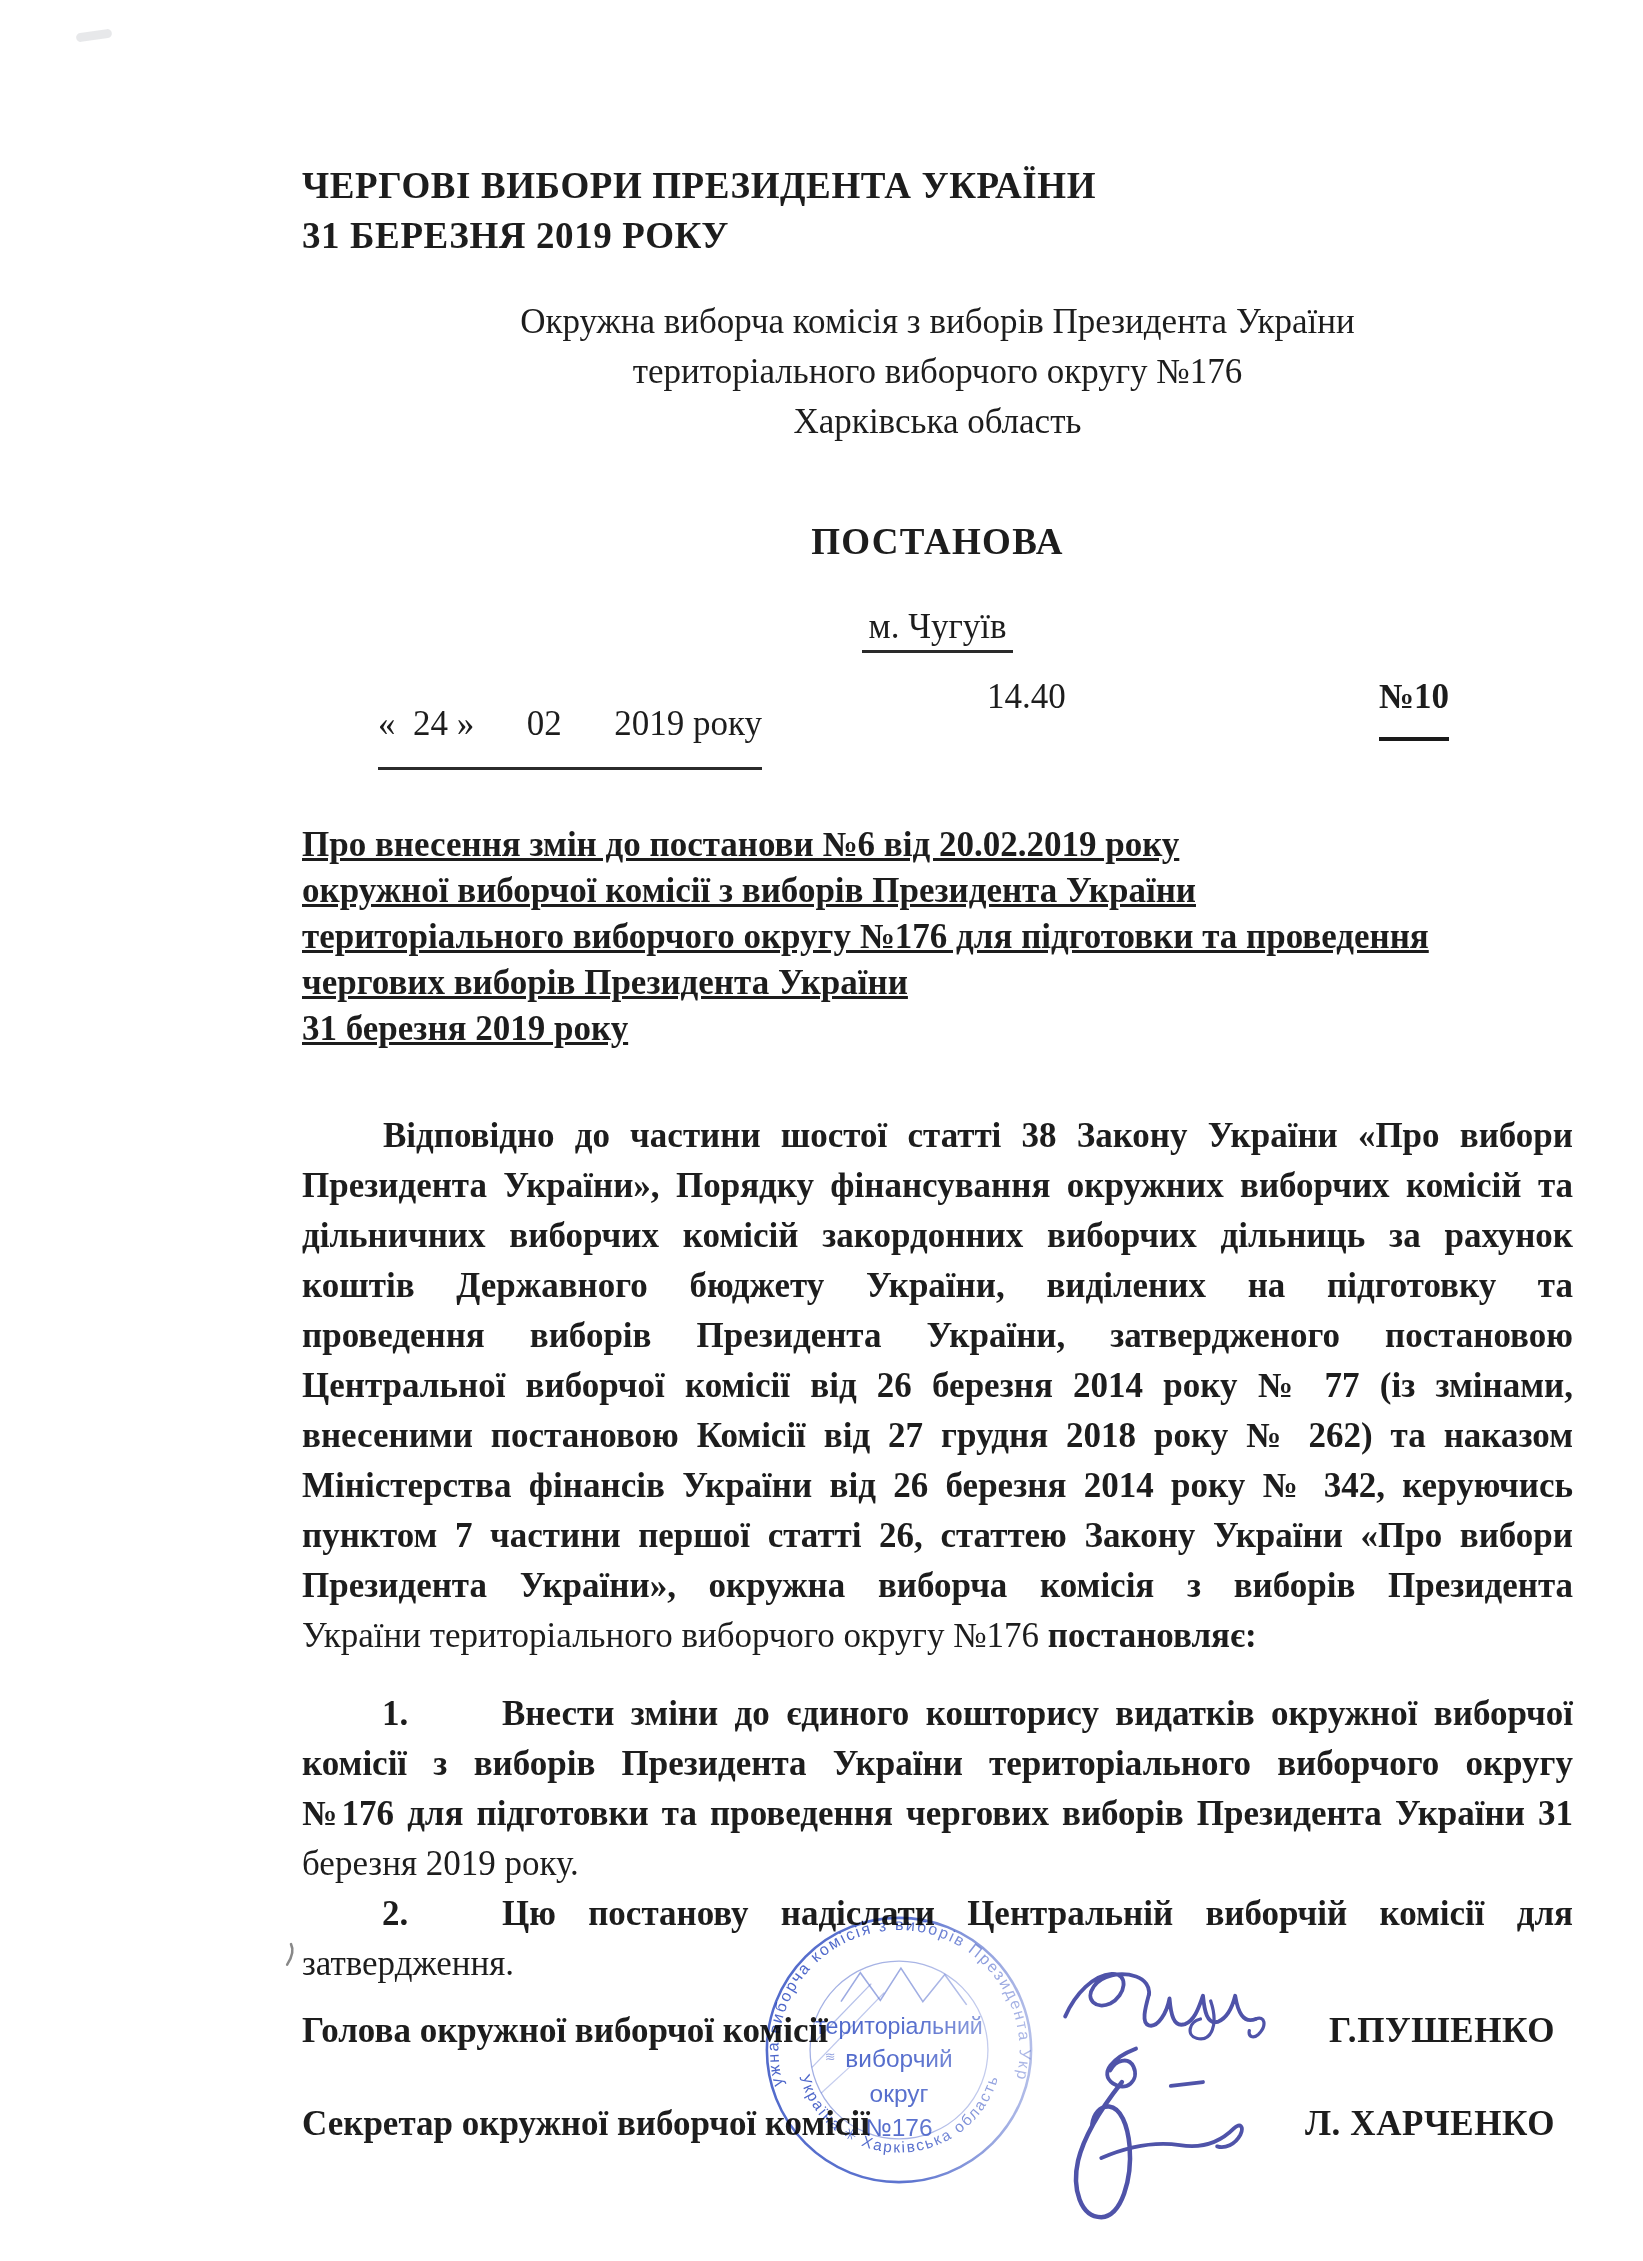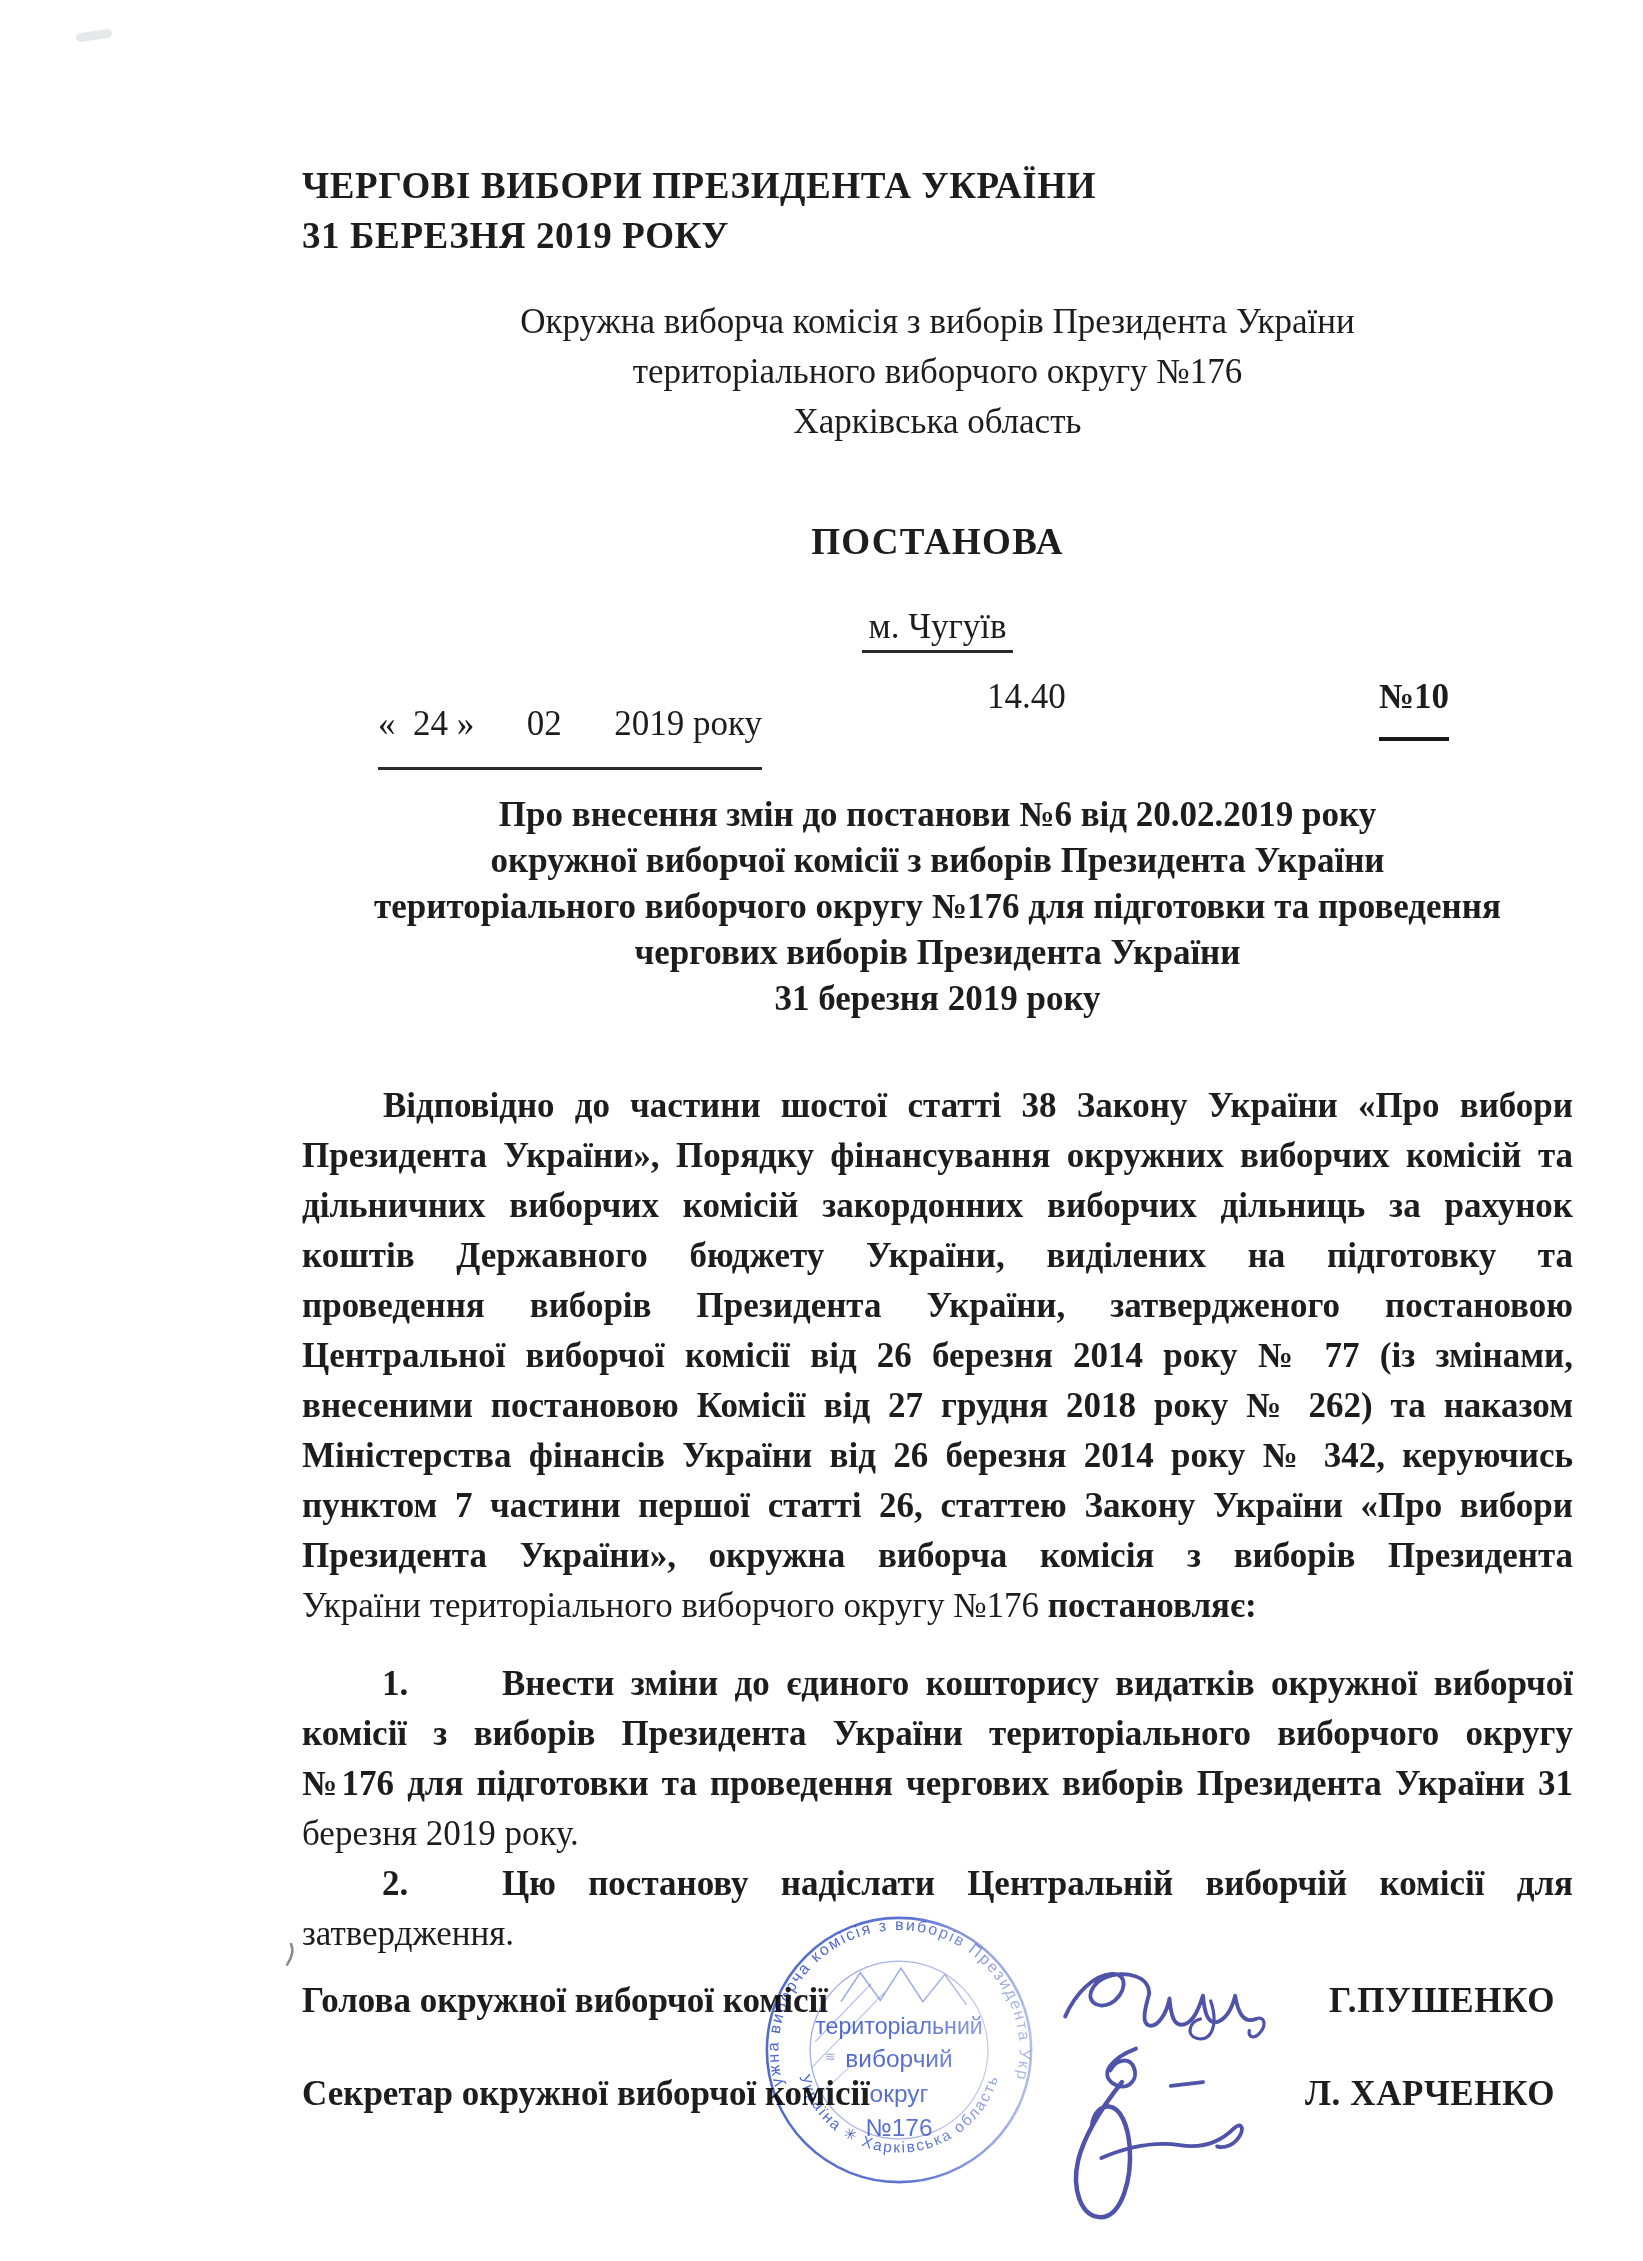--- a/index.html
+++ b/index.html
@@ -17,21 +17,21 @@
   }
   .election-header { text-align:left; font-weight:bold; font-size:37px; line-height:50px; letter-spacing:0.6px; }
   .commission-block { margin-top:36px; text-align:center; font-size:35px; line-height:50px; }
   .doc-type { margin-top:72px; text-align:center; font-weight:bold; font-size:37px; line-height:45px; letter-spacing:1.3px; }
   .city-line { margin-top:40px; text-align:center; font-size:35px; line-height:45px; }
   .city-line span { border-bottom:3.2px solid #2a2a2a; padding:0 6.4px 3.9px 6.4px;text-align:center; }
   .date-row { margin-top:28px; position:relative; height:52px; font-size:35px; }
   .date-value { position:absolute; left:76px; top:0; white-space:pre; border-bottom:3.2px solid #2b2b2b; padding-bottom:23px;margin-top:27px; }
   .time-value { position:absolute; left:685px; top:0; }
   .number-value { position:absolute; right:124px; top:0; font-weight:bold; border-bottom:4.5px solid #1a1a1a; padding-bottom:20px; }
-  .title-block { margin-top:63px; text-align:center; font-weight:bold; font-size:35px; line-height:46px; }
+  .title-block { margin-top:93px; text-align:left; font-weight:bold; font-size:35px; line-height:46px;text-decoration:underline; }
   .body-par { margin-top:59px; font-size:35px; line-height:50px; }
   .tline { text-align:justify; text-align-last:justify;font-weight:bold; }
   .indent { text-indent:81px; }
   .items { margin-top:28px; font-size:35px; line-height:50px; }
   .num { display:inline-block; margin-left:80px; min-width:120px; }
   .sign-row { display:flex; justify-content:space-between; font-weight:bold; font-size:35px; line-height:50px; }
   .sign-row.first { margin-top:17px; }
   .sign-row.second { margin-top:43px; }
   .sign-name { margin-right:18px; letter-spacing:0.6px; }
   .stamp-svg { position:absolute; left:754px; top:1905px; mix-blend-mode:multiply; }

